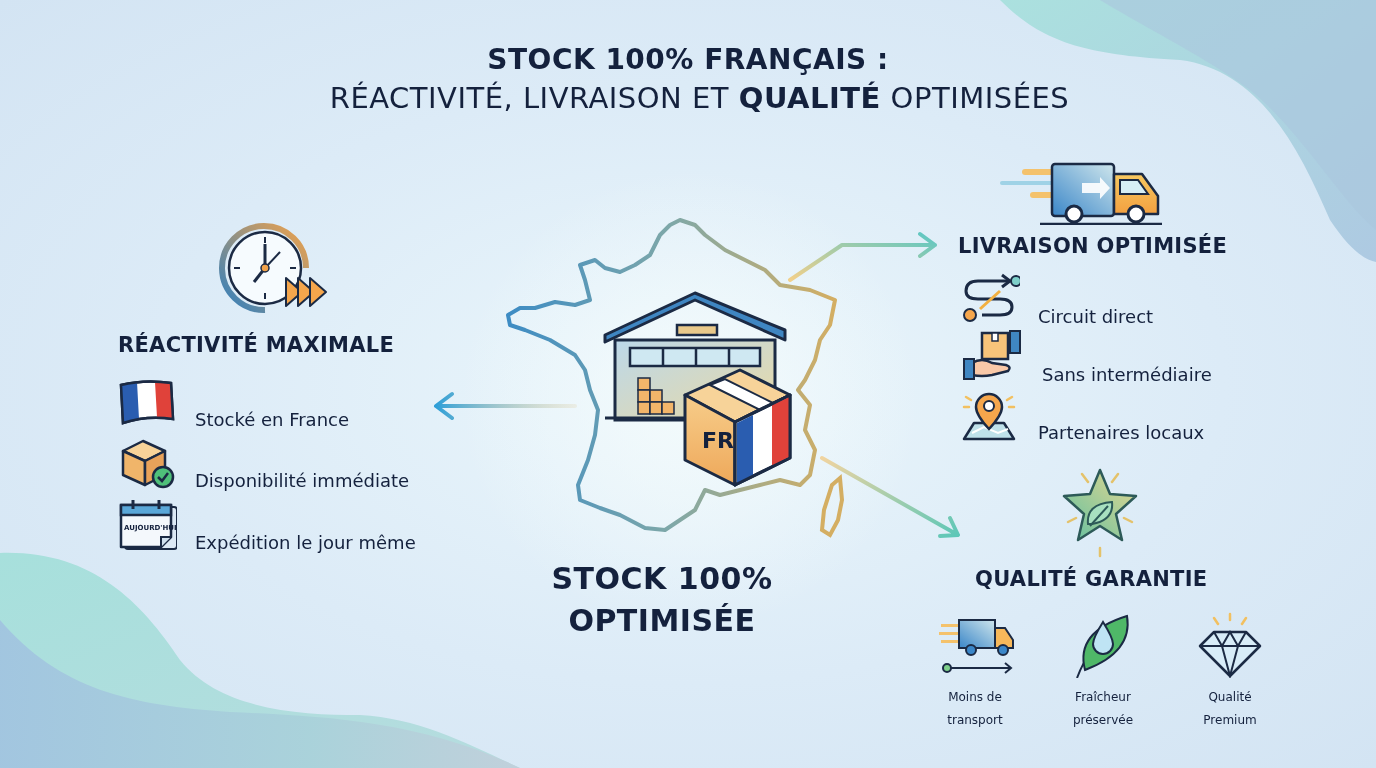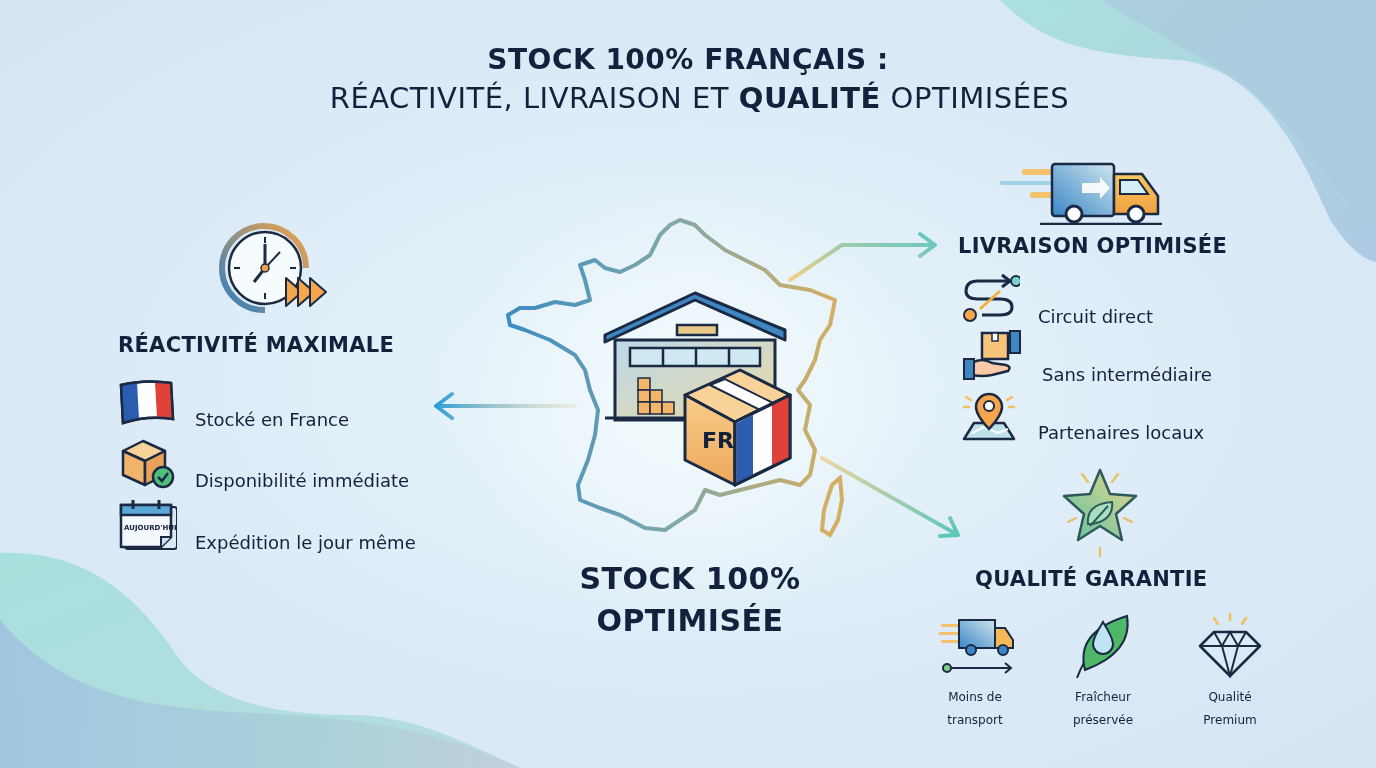--- a/index.html
+++ b/index.html
@@ -20,21 +20,21 @@
 
   .section-title {
     position: absolute; font-weight: 700; font-size: 21px; color: #14213d; letter-spacing: 0.3px;
     white-space: nowrap;
   }
   .item { position: absolute; display: flex; align-items: flex-end; gap: 18px; }
   .item .ic { width: 62px; height: 56px; display: flex; align-items: center; justify-content: center; }
   .item .txt { font-size: 18px; color: #14213d; white-space: nowrap; }
 
   .center-label {
-    position: absolute; left: 540px; width: 300px; top: 558px; text-align: center;
+    position: absolute; left: 512px; width: 300px; top: 558px; text-align: center;
     font-weight: 700; font-size: 30px; line-height: 42px; color: #14213d; letter-spacing: 0.5px;
   }
   .trio { position: absolute; text-align: center; width: 120px; }
   .trio .cap { font-size: 12px; line-height: 23px; color: #14213d; margin-top: 4px; }
   .abs { position: absolute; }
 </style>
 </head>
 <body>
 
 <svg class="bg" width="1376" height="768" viewBox="0 0 1376 768">

